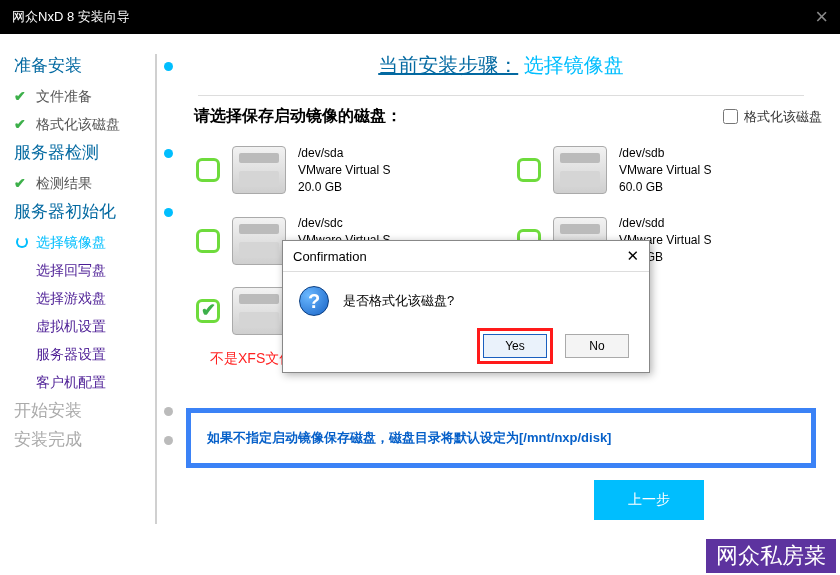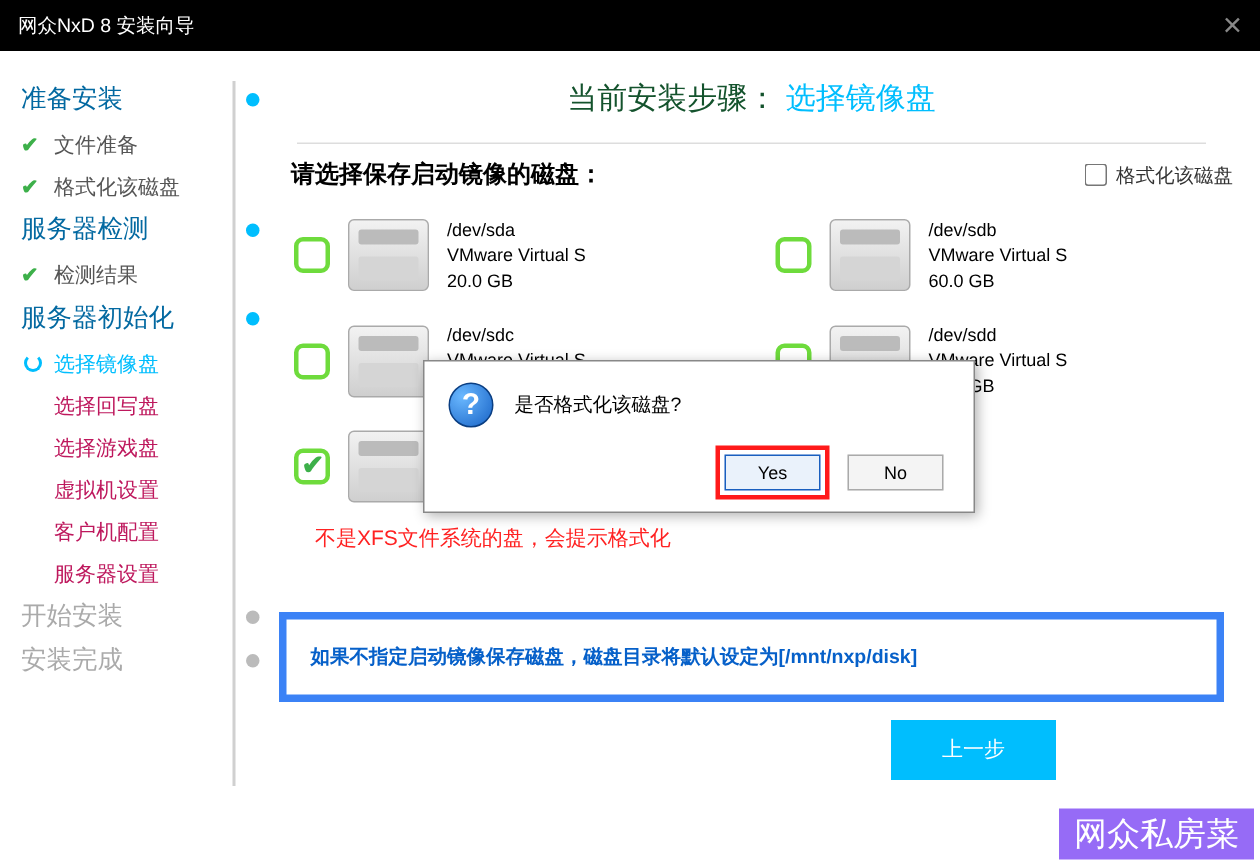--- a/index.html
+++ b/index.html
@@ -1,34 +1,34 @@
 <!DOCTYPE html>
 <html><head>
 <meta charset="utf-8">
 <style>
 * { box-sizing: border-box; margin: 0; padding: 0; }
 body { width: 840px; height: 575px; font-family: "Microsoft YaHei", sans-serif; background: #fff; overflow: hidden; position: relative; }
 .titlebar { height: 34px; background: #000; color: #fff; display: flex; align-items: center; padding: 0 12px; font-size: 13px; position: relative; }
 .close-x { position: absolute; right: 12px; top: 4px; color: #888; font-size: 22px; font-weight: 100; cursor: pointer; }
 .step-header { text-align: center; font-size: 20px; color: #00befe; padding: 18px 0 16px; border-bottom: 1px solid #ddd; margin: 0 18px; }
-.step-header .c1 { color:#14532d; }
+.step-header .c1 { color:#0369a1;text-decoration:underline; }
 .step-header .c2 { color:#00befe; }
 .body { display: flex; height: calc(100% - 34px); }
 .sidebar { width: 170px; padding: 18px 0 0 14px; position: relative; }
 .timeline { position: absolute; left: 155px; top: 20px; width: 2px; height: 470px; background: #d0d0d0; }
 .group-heading { font-size: 17px; color: #0369a1; margin: 2px 0 6px; position: relative; }
 .group-heading.done::after,
 .group-heading.todo::after { content:""; position:absolute; right:-3px; top:8px; width:9px; height:9px; border-radius:50%; }
 .group-heading.done::after { background:#00befe; }
 .group-heading.todo::after { background:#bbb; }
 .sub-item { font-size: 14px; color: #555; padding: 5px 0 5px 22px; position: relative; }
 .sub-item.done .chk { color: #3db04a; }
 .sub-item.active { color: #00befe; }
 .sub-item.active .spinner { border: 2px solid #00befe; border-top-color: transparent; border-radius: 50%; width: 12px; height: 12px; display: inline-block; position: absolute; left: 2px; top: 7px; }
-.sub-item.pending { color: #be185d; }
+.sub-item.pending { color: #4c1d95; }
 .chk { position: absolute; left: 0; top: 5px; font-weight: bold; }
 .group-heading.pending { color: #aaa; }
 .main { flex: 1; padding: 0 18px 0 10px; overflow: hidden; }
 .heading-row { display: flex; align-items: center; padding: 10px 0 8px; }
 .heading { font-size: 16px; font-weight: bold; flex: 1; padding-left: 14px; }
 .chk-format { display: flex; align-items: center; font-size: 13px; gap: 6px; color: #333; }
 .chk-format input { width: 15px; height: 15px; }
 .disk-grid { display: flex; flex-wrap: wrap; gap: 0; }
 .disk-cell { width: 50%; display: flex; align-items: center; gap: 12px; padding: 10px 0 10px 16px; }
 .selbox { width: 24px; height: 24px; border: 3px solid #6edb3c; border-radius: 6px; position: relative; }
@@ -45,21 +45,21 @@
 .nav-btn.hidden { visibility: hidden; }
 .dialog { position: absolute; left: 282px; top: 240px; width: 368px; background: #fff; border: 1px solid #888; box-shadow: 2px 2px 8px rgba(0,0,0,0.3); }
 .dlg-title { padding: 6px 10px; font-size: 13px; border-bottom: 1px solid #ddd; display: flex; align-items: center; }
 .dlg-title .t { flex: 1; }
 .dlg-close { font-size: 15px; cursor: pointer; }
 .dlg-body { display: flex; align-items: center; gap: 14px; padding: 14px 16px 18px; font-size: 13px; }
 .dlg-icon { width: 30px; height: 30px; border-radius: 50%; background: radial-gradient(circle at 30% 30%, #6ab8ff, #1863c6); color: #fff; font-weight: bold; font-size: 20px; display: flex; align-items: center; justify-content: center; border: 1px solid #0a3e82; }
 .dlg-btns { display: flex; justify-content: flex-end; gap: 18px; padding: 0 20px 14px; }
 .dlg-btn { width: 64px; height: 24px; font-size: 12px; cursor: pointer; background: #f4f4f4; border: 1px solid #aaa; }
 .dlg-btn.yes { outline: 3px solid #ff1a1a; outline-offset: 3px; border: 1px solid #1a5fbf; background: #eaf2fb; }
-.watermark { position: absolute; right: 4px; bottom: 2px; background: #8b5cf6; color: #fff; font-family: "KaiTi","STKaiti",serif; font-size: 22px; padding: 2px 10px; opacity: 0.9; }
+.watermark { position: absolute; right: 4px; bottom: 2px; background: #4c1d95; color: #fff; font-family: "KaiTi","STKaiti",serif; font-size: 22px; padding: 2px 10px; opacity: 0.9; }
 </style>
 </head>
 <body>
 
 <div class="titlebar">
   <span>网众NxD 8 安装向导</span>
   <span class="close-x">×</span>
 </div>
 
 <div class="body">
@@ -68,22 +68,22 @@
     <div class="group-heading done">准备安装</div>
     <div class="sub-item done"><span class="chk">✔</span><span>文件准备</span></div>
     <div class="sub-item done"><span class="chk">✔</span><span>格式化该磁盘</span></div>
     <div class="group-heading done">服务器检测</div>
     <div class="sub-item done"><span class="chk">✔</span><span>检测结果</span></div>
     <div class="group-heading done">服务器初始化</div>
     <div class="sub-item active"><span class="spinner"></span><span>选择镜像盘</span></div>
     <div class="sub-item pending">选择回写盘</div>
     <div class="sub-item pending">选择游戏盘</div>
     <div class="sub-item pending">虚拟机设置</div>
+    <div class="sub-item pending">服务器设置</div>
     <div class="sub-item pending">客户机配置</div>
-    <div class="sub-item pending">服务器设置</div>
     <div class="group-heading pending todo">开始安装</div>
     <div class="group-heading pending todo">安装完成</div>
   </div>
 
   <div class="main">
     <div class="step-header">
       <span class="c1">当前安装步骤：</span>
       <span class="c2">选择镜像盘</span>
     </div>
     <div class="heading-row">
@@ -145,20 +145,24 @@
       <span>如果不指定启动镜像保存磁盘，磁盘目录将默认设定为</span><span>[/mnt/nxp/disk]</span>
     </div>
     <div class="footer-btns">
       <button class="nav-btn">上一步</button>
       <button class="nav-btn hidden">下一步</button>
     </div>
   </div>
 </div>
 
 <div class="dialog">
+  <div class="dlg-title">
+    <span class="t">Confirmation</span>
+    <span class="dlg-close">✕</span>
+  </div>
   <div class="dlg-body">
     <div class="dlg-icon">?</div>
     <div>是否格式化该磁盘?</div>
   </div>
   <div class="dlg-btns">
     <button class="dlg-btn yes">Yes</button>
     <button class="dlg-btn">No</button>
   </div>
 </div>
 

